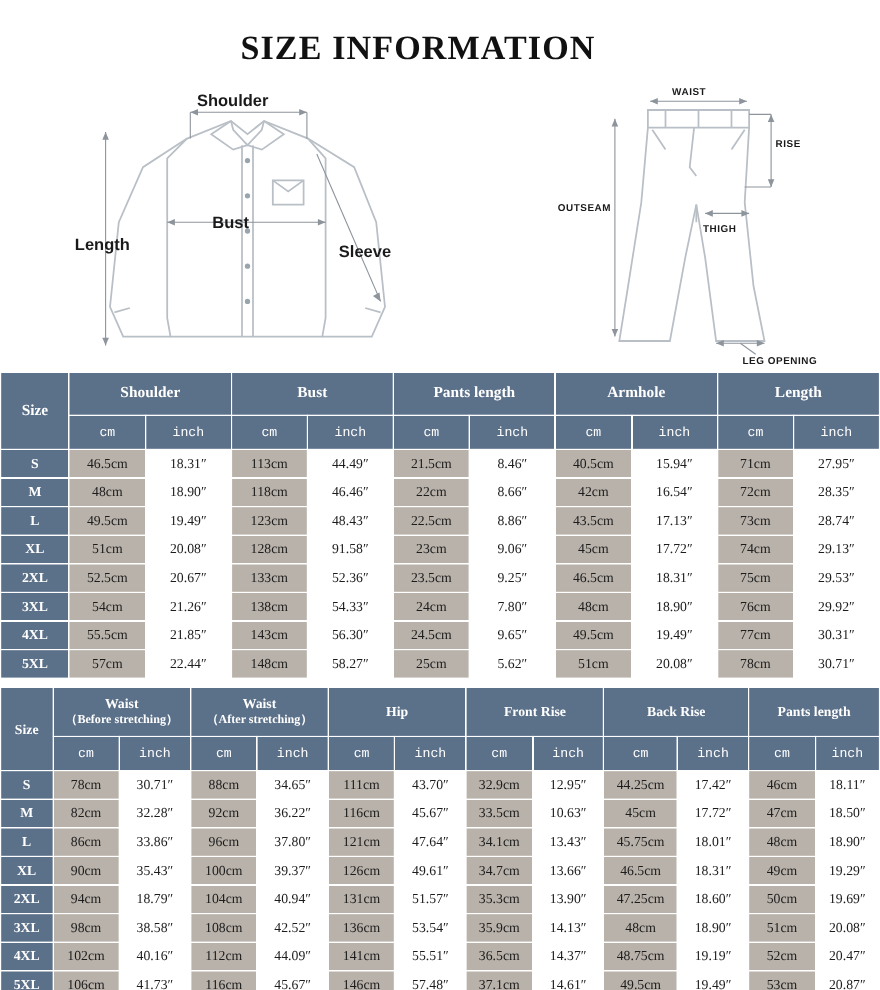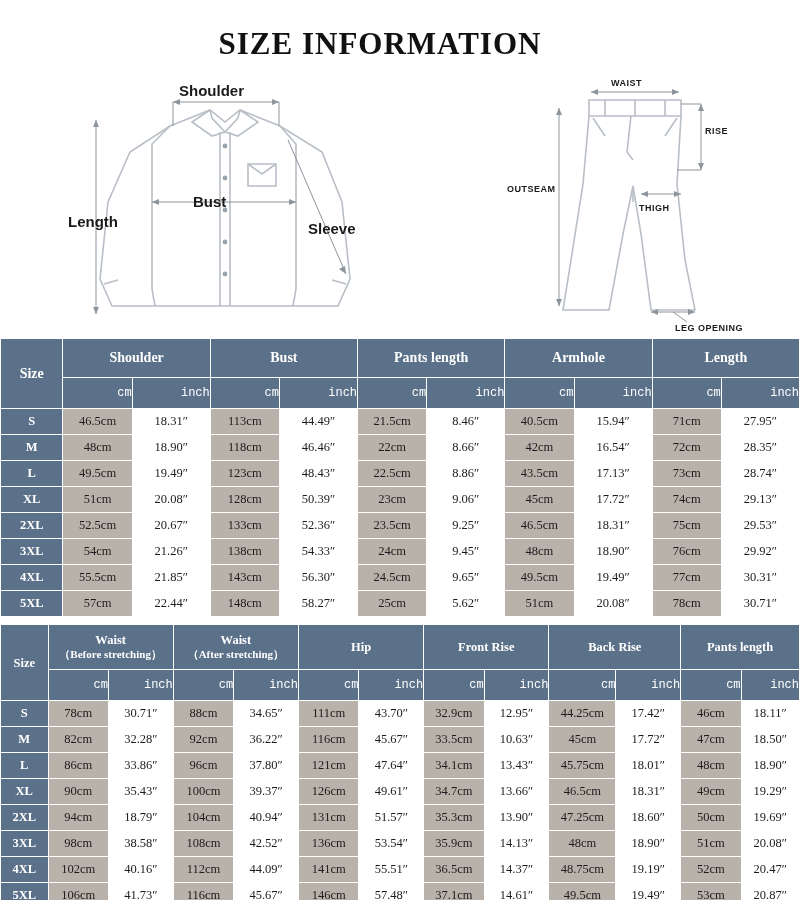--- a/index.html
+++ b/index.html
@@ -62,21 +62,20 @@
     color:#ffffff;
     font-weight:bold;
     font-size:14px;
     height:38px;
   }
   .hdr-blue.sub{
     font-size:12px;
     height:30px;
     font-weight:normal;
     font-family:"Liberation Mono", monospace;
-    text-align:right;
   }
   .hdr-blue.two-line{
     font-size:12.5px;
     line-height:14px;
     height:44px;
   }
   .hdr-blue.two-line .l2{font-size:11px;display:block;}
   td.sz{
     background:#5b7089;
     color:#ffffff;
@@ -283,21 +282,21 @@
             <td class="c-gray">43.5cm</td>
             <td class="c-white">17.13″</td>
             <td class="c-gray">73cm</td>
             <td class="c-white">28.74″</td>
           </tr>
           <tr>
             <td class="sz">XL</td>
             <td class="c-gray">51cm</td>
             <td class="c-white">20.08″</td>
             <td class="c-gray">128cm</td>
-            <td class="c-white">50.39″</td>
+            <td class="c-white">91.58″</td>
             <td class="c-gray">23cm</td>
             <td class="c-white">9.06″</td>
             <td class="c-gray">45cm</td>
             <td class="c-white">17.72″</td>
             <td class="c-gray">74cm</td>
             <td class="c-white">29.13″</td>
           </tr>
           <tr>
             <td class="sz">2XL</td>
             <td class="c-gray">52.5cm</td>
@@ -311,21 +310,21 @@
             <td class="c-gray">75cm</td>
             <td class="c-white">29.53″</td>
           </tr>
           <tr>
             <td class="sz">3XL</td>
             <td class="c-gray">54cm</td>
             <td class="c-white">21.26″</td>
             <td class="c-gray">138cm</td>
             <td class="c-white">54.33″</td>
             <td class="c-gray">24cm</td>
-            <td class="c-white">9.45″</td>
+            <td class="c-white">7.80″</td>
             <td class="c-gray">48cm</td>
             <td class="c-white">18.90″</td>
             <td class="c-gray">76cm</td>
             <td class="c-white">29.92″</td>
           </tr>
           <tr>
             <td class="sz">4XL</td>
             <td class="c-gray">55.5cm</td>
             <td class="c-white">21.85″</td>
             <td class="c-gray">143cm</td>

